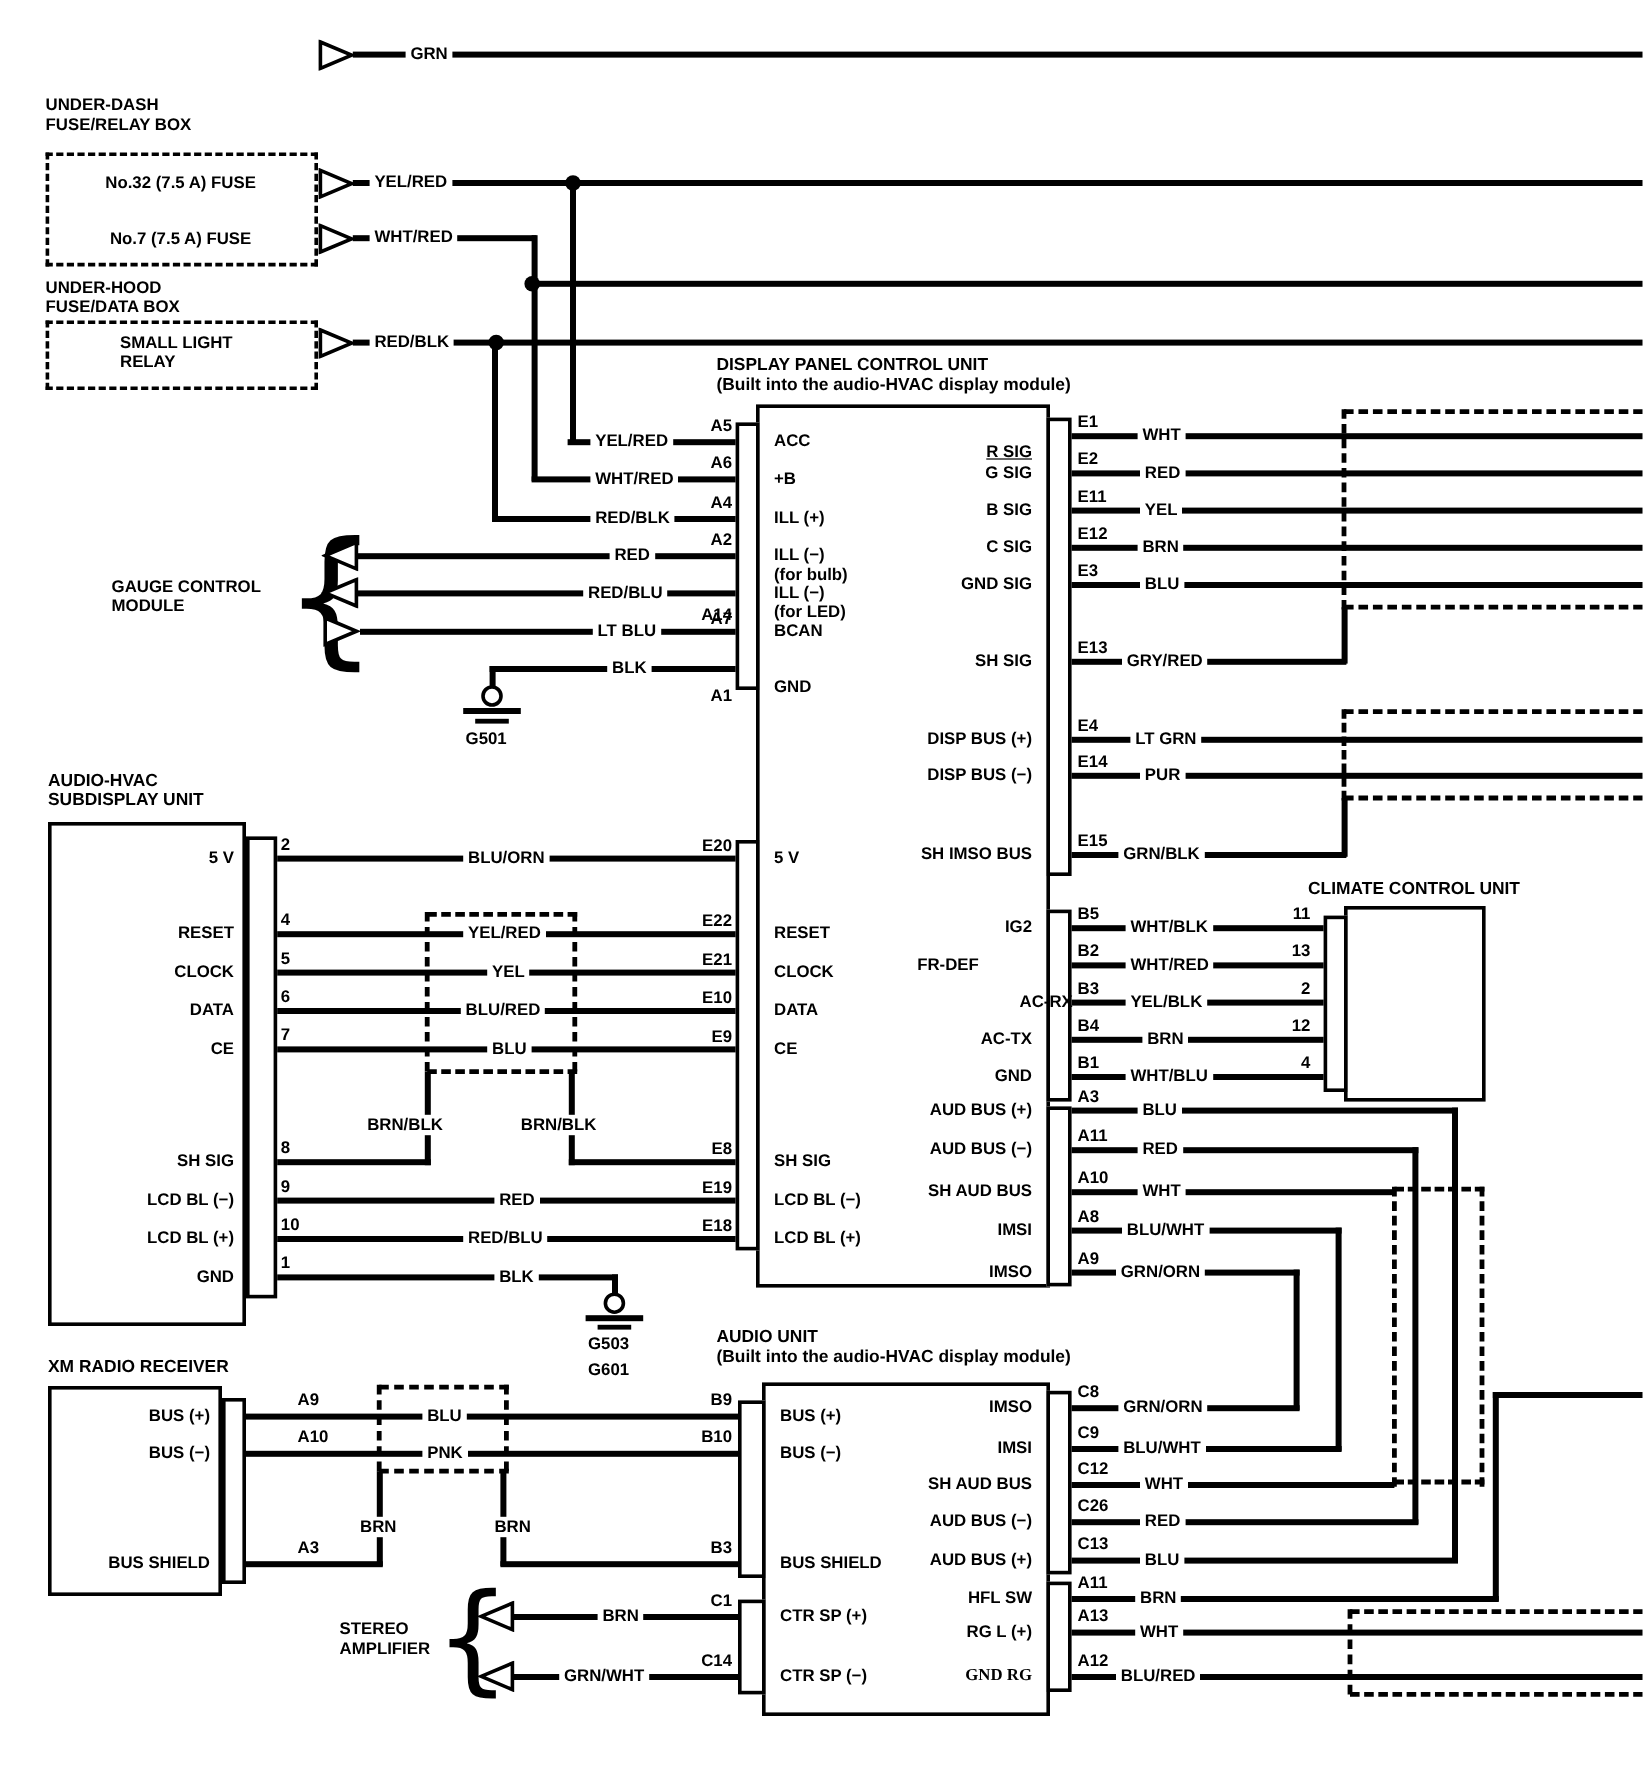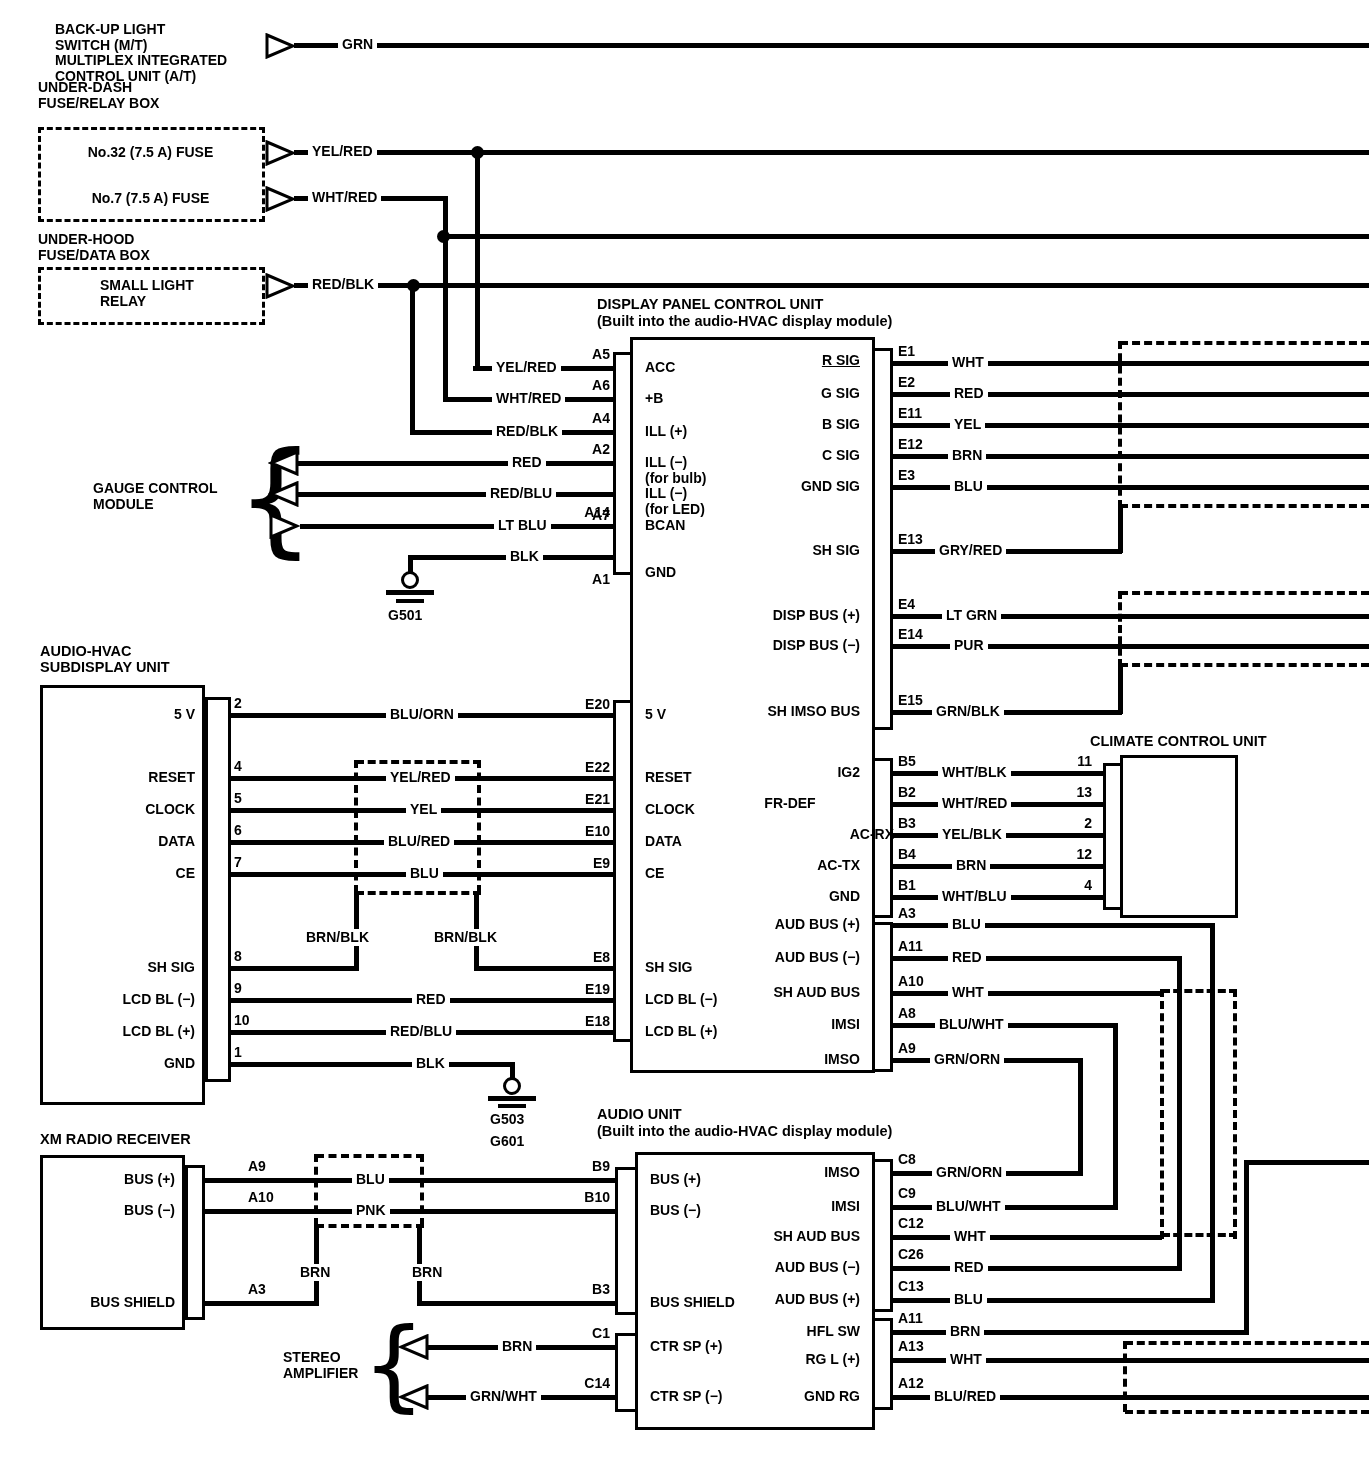--- a/index.html
+++ b/index.html
@@ -29,24 +29,20 @@
   .gb { position:absolute; background:#000; z-index:2; }
   .brace{ position:absolute; font-family:"DejaVu Sans", sans-serif; font-weight:400; z-index:2; }
   .brace::before{ content:"{"; }
   .arrow{ position:absolute; z-index:4; }
 </style>
 </head>
 <body>
 
 <div id="diagram">
 
-  <div class="tx" style="left:55px;top:22px;">BACK-UP LIGHT
-SWITCH (M/T)
-MULTIPLEX INTEGRATED
-CONTROL UNIT (A/T)</div>
   <div class="tx" style="left:38px;top:80px;">UNDER-DASH
 FUSE/RELAY BOX</div>
   <div class="dbx" style="left:38px;top:127px;width:227px;height:95px;"></div>
   <div class="tx" style="left:48px;top:145px;width:205px;text-align:center;">No.32 (7.5 A) FUSE</div>
   <div class="tx" style="left:48px;top:191px;width:205px;text-align:center;">No.7 (7.5 A) FUSE</div>
   <div class="tx" style="left:38px;top:232px;">UNDER-HOOD
 FUSE/DATA BOX</div>
   <div class="dbx" style="left:38px;top:267px;width:227px;height:58px;"></div>
   <div class="tx" style="left:100px;top:278px;">SMALL LIGHT
 RELAY</div>
@@ -104,21 +100,21 @@
   <div class="tx" style="left:645px;top:565px;">GND</div>
   <div class="tx" style="left:645px;top:707px;">5 V</div>
   <div class="tx" style="left:645px;top:770px;">RESET</div>
   <div class="tx" style="left:645px;top:802px;">CLOCK</div>
   <div class="tx" style="left:645px;top:834px;">DATA</div>
   <div class="tx" style="left:645px;top:866px;">CE</div>
   <div class="tx" style="left:645px;top:960px;">SH SIG</div>
   <div class="tx" style="left:645px;top:992px;">LCD BL (−)</div>
   <div class="tx" style="left:645px;top:1024px;">LCD BL (+)</div>
 
-  <div class="tx tr" style="left:720px;top:353px;width:140px;text-decoration:underline;">R SIG</div>
+  <div class="tx tr" style="left:720px;top:369px;width:140px;text-decoration:underline;">R SIG</div>
   <div class="tx tr" style="left:720px;top:386px;width:140px;">G SIG</div>
   <div class="tx tr" style="left:720px;top:417px;width:140px;">B SIG</div>
   <div class="tx tr" style="left:720px;top:448px;width:140px;">C SIG</div>
   <div class="tx tr" style="left:720px;top:479px;width:140px;">GND SIG</div>
   <div class="tx tr" style="left:720px;top:543px;width:140px;">SH SIG</div>
   <div class="tx tr" style="left:720px;top:608px;width:140px;">DISP BUS (+)</div>
   <div class="tx tr" style="left:720px;top:638px;width:140px;">DISP BUS (−)</div>
   <div class="tx tr" style="left:720px;top:704px;width:140px;">SH IMSO BUS</div>
   <div class="tx tr" style="left:720px;top:765px;width:140px;">IG2</div>
   <div class="tx tr" style="left:720px;top:796px;width:140px;text-align:center;">FR-DEF</div>
@@ -379,21 +375,21 @@
   <div class="tx" style="left:650px;top:1339px;">CTR SP (+)</div>
   <div class="tx" style="left:650px;top:1389px;">CTR SP (−)</div>
 
   <div class="tx tr" style="left:715px;top:1165px;width:145px;">IMSO</div>
   <div class="tx tr" style="left:715px;top:1199px;width:145px;">IMSI</div>
   <div class="tx tr" style="left:715px;top:1229px;width:145px;">SH AUD BUS</div>
   <div class="tx tr" style="left:715px;top:1260px;width:145px;">AUD BUS (−)</div>
   <div class="tx tr" style="left:715px;top:1292px;width:145px;">AUD BUS (+)</div>
   <div class="tx tr" style="left:715px;top:1324px;width:145px;">HFL SW</div>
   <div class="tx tr" style="left:715px;top:1352px;width:145px;">RG L (+)</div>
-  <div class="tx tr" style="left:715px;top:1389px;width:145px;">GND RG</div>
+  <div class="tx tr" style="left:715px;top:1389px;width:145px;font-family:Liberation Serif, serif;">GND RG</div>
 
   <div class="pin tr" style="left:565px;top:1158px;width:45px;">B9</div>
   <div class="pin tr" style="left:565px;top:1189px;width:45px;">B10</div>
   <div class="pin tr" style="left:565px;top:1281px;width:45px;">B3</div>
   <div class="pin tr" style="left:565px;top:1325px;width:45px;">C1</div>
   <div class="pin tr" style="left:565px;top:1375px;width:45px;">C14</div>
 
   <div class="pin" style="left:898px;top:1151px;">C8</div>
   <div class="pin" style="left:898px;top:1185px;">C9</div>
   <div class="pin" style="left:898px;top:1215px;">C12</div>

